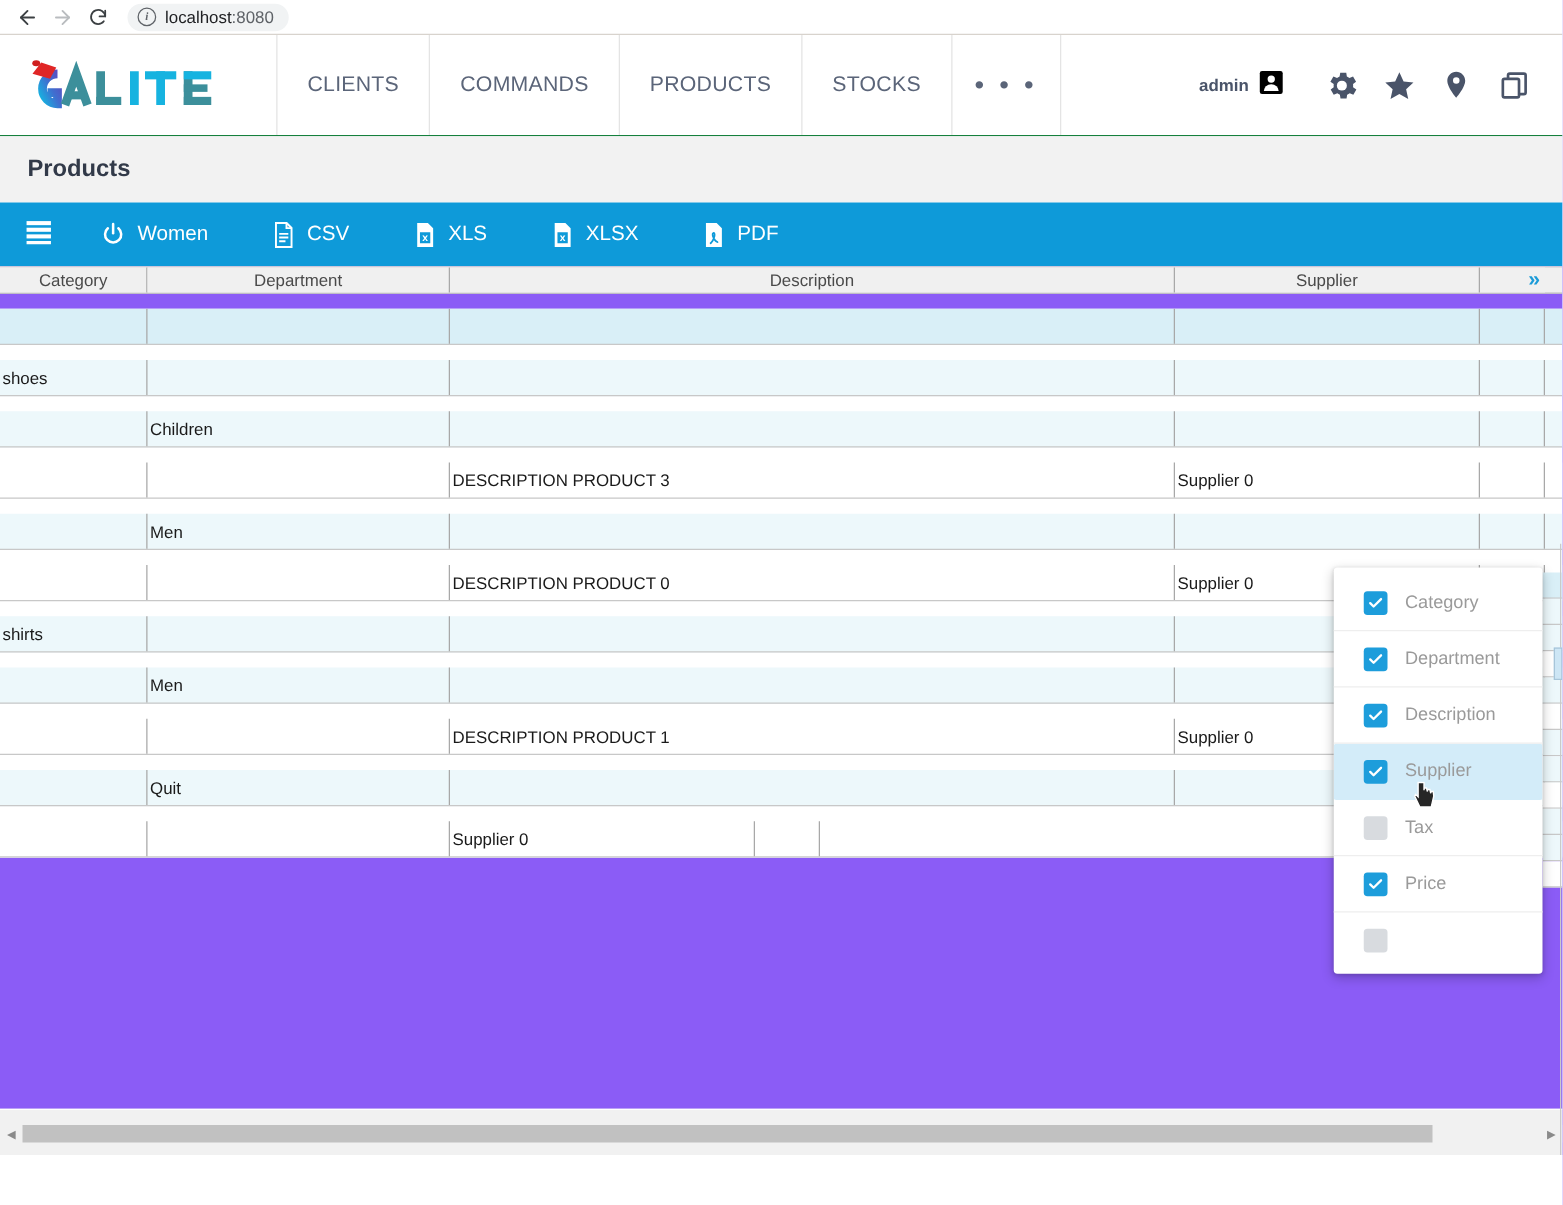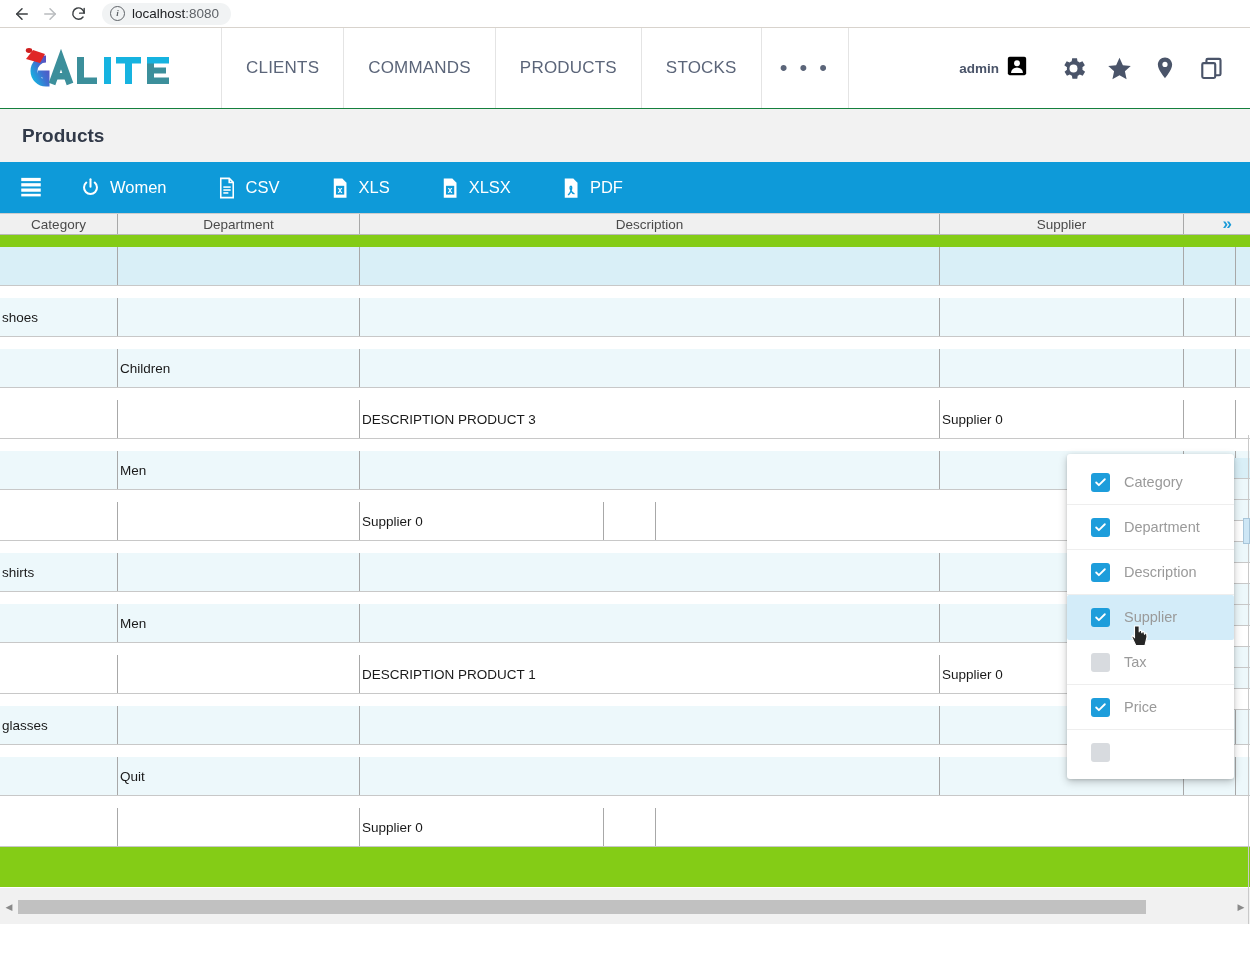--- a/index.html
+++ b/index.html
@@ -146,21 +146,21 @@
     cursor: pointer;
     margin-right: 14px;
   }
   .tb-item svg { display: block; }
 
   
   .grid-wrap {
     position: relative;
     width: 1250px;
     height: 711px;
-    background: #84cc16;
+    background: #8b5cf6;
     overflow: hidden;
   }
   .grid-header {
     display: flex;
     height: 22px;
     background: #f0f0f0;
     border-top: 1px solid #cdcdcd;
     border-bottom: 1px solid #b9b9b9;
     box-sizing: border-box;
   }
@@ -181,21 +181,21 @@
     justify-content: flex-end;
     padding-right: 4px;
     color: #1b9bd8;
     font-size: 17px;
     font-weight: bold;
     border-right: none;
   }
   .grid-body { background: #ffffff; }
   .grid-row {
     display: flex;
-    height: 39px;
+    height: 29px;
     box-sizing: border-box;
     border-bottom: 1px solid #c8c8c8;
     margin-top: 12px;
   }
   .grid-row.shade0 { background: #d9eff7; }
   .grid-row.shade1 { background: #edf8fb; }
   .grid-row.shade2 { background: #ffffff; }
   .gd-cell {
     font-size: 13.5px;
     color: #1a1a1a;
@@ -555,20 +555,21 @@
       <div class="grid-row shade1">
         <div class="gd-cell" style="width: 118px; flex: 0 0 118px;"></div>
         <div class="gd-cell" style="width: 242px; flex: 0 0 242px;">Men</div>
         <div class="gd-cell" style="width: 580px; flex: 0 0 580px;"></div>
         <div class="gd-cell" style="width: 244px; flex: 0 0 244px;"></div>
         <div class="gd-cell last" style="width: 52px; flex: 0 0 52px;"></div>
       </div>
       <div class="grid-row shade2">
         <div class="gd-cell" style="width: 118px; flex: 0 0 118px;"></div>
         <div class="gd-cell" style="width: 242px; flex: 0 0 242px;"></div>
+        <div class="gd-cell" style="width: 580px; flex: 0 0 580px;">DESCRIPTION PRODUCT 0</div>
         <div class="gd-cell" style="width: 244px; flex: 0 0 244px;">Supplier 0</div>
         <div class="gd-cell last" style="width: 52px; flex: 0 0 52px;"></div>
       </div>
       <div class="grid-row shade1">
         <div class="gd-cell" style="width: 118px; flex: 0 0 118px;">shirts</div>
         <div class="gd-cell" style="width: 242px; flex: 0 0 242px;"></div>
         <div class="gd-cell" style="width: 580px; flex: 0 0 580px;"></div>
         <div class="gd-cell" style="width: 244px; flex: 0 0 244px;"></div>
         <div class="gd-cell last" style="width: 52px; flex: 0 0 52px;"></div>
       </div>
@@ -577,27 +578,20 @@
         <div class="gd-cell" style="width: 242px; flex: 0 0 242px;">Men</div>
         <div class="gd-cell" style="width: 580px; flex: 0 0 580px;"></div>
         <div class="gd-cell" style="width: 244px; flex: 0 0 244px;"></div>
         <div class="gd-cell last" style="width: 52px; flex: 0 0 52px;"></div>
       </div>
       <div class="grid-row shade2">
         <div class="gd-cell" style="width: 118px; flex: 0 0 118px;"></div>
         <div class="gd-cell" style="width: 242px; flex: 0 0 242px;"></div>
         <div class="gd-cell" style="width: 580px; flex: 0 0 580px;">DESCRIPTION PRODUCT 1</div>
         <div class="gd-cell" style="width: 244px; flex: 0 0 244px;">Supplier 0</div>
-        <div class="gd-cell last" style="width: 52px; flex: 0 0 52px;"></div>
-      </div>
-      <div class="grid-row shade1">
-        <div class="gd-cell" style="width: 118px; flex: 0 0 118px;">glasses</div>
-        <div class="gd-cell" style="width: 242px; flex: 0 0 242px;"></div>
-        <div class="gd-cell" style="width: 580px; flex: 0 0 580px;"></div>
-        <div class="gd-cell" style="width: 244px; flex: 0 0 244px;"></div>
         <div class="gd-cell last" style="width: 52px; flex: 0 0 52px;"></div>
       </div>
       <div class="grid-row shade1">
         <div class="gd-cell" style="width: 118px; flex: 0 0 118px;"></div>
         <div class="gd-cell" style="width: 242px; flex: 0 0 242px;">Quit</div>
         <div class="gd-cell" style="width: 580px; flex: 0 0 580px;"></div>
         <div class="gd-cell" style="width: 244px; flex: 0 0 244px;"></div>
         <div class="gd-cell last" style="width: 52px; flex: 0 0 52px;"></div>
       </div>
       <div class="grid-row shade2">

